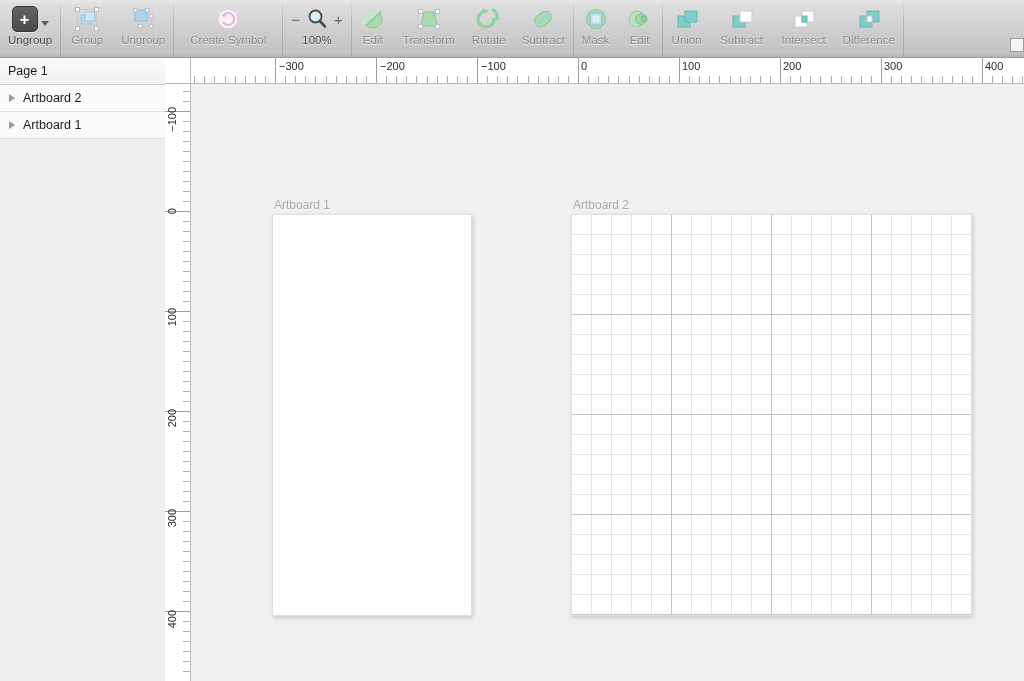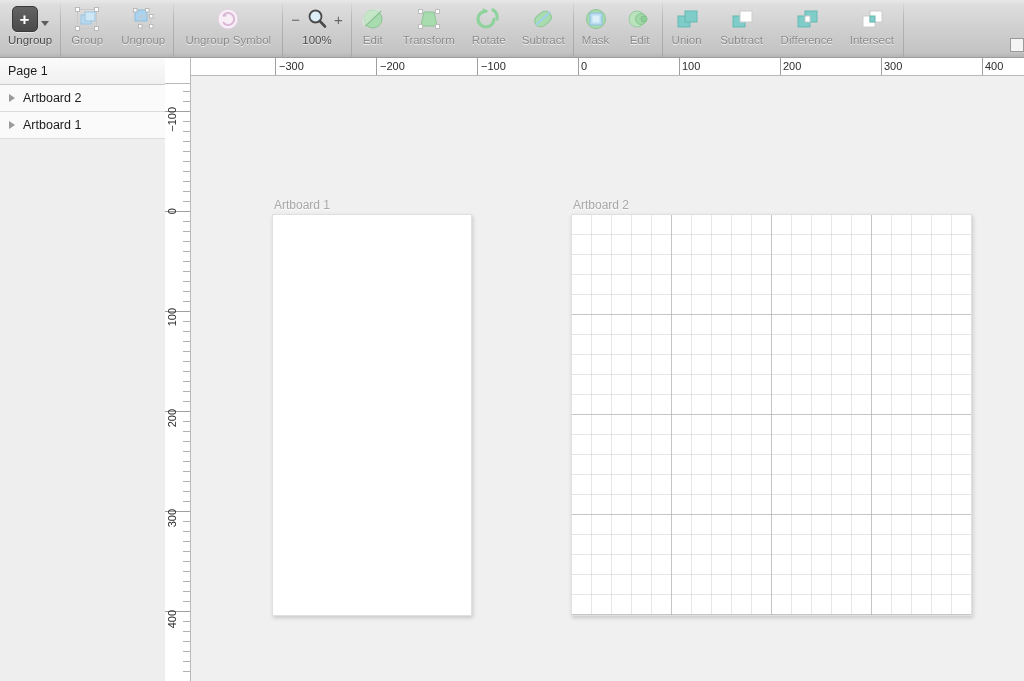--- a/index.html
+++ b/index.html
@@ -80,21 +80,21 @@
   }
   .ab-name{font-size:12.5px;color:#1b1b1b;}
 
   
   .ruler-corner{
     position:absolute;left:165px;top:58px;width:26px;height:26px;
     background:#fff;border-right:1px solid #b9b9b9;border-bottom:1px solid #b9b9b9;
     box-sizing:border-box;
   }
   .ruler-h{
-    position:absolute;left:191px;top:58px;width:833px;height:18px;
+    position:absolute;left:191px;top:58px;width:833px;height:26px;
     background:#ffffff;border-bottom:1px solid #b9b9b9;
     box-sizing:border-box;overflow:hidden;
   }
   .ruler-v{
     position:absolute;left:165px;top:84px;width:26px;height:597px;
     background:#ffffff;border-right:1px solid #b9b9b9;
     box-sizing:border-box;overflow:hidden;
   }
   .tick{position:absolute;background:#9b9b9b;}
   .rl-h{
@@ -200,21 +200,21 @@
 
     <div class="tb-group">
       <div class="tb-item" style="min-width:108px;">
         <div class="tb-ico">
           <svg width="26" height="26" viewBox="0 0 26 26">
             <circle cx="13" cy="13" r="10" fill="#f7eef6" stroke="#e2cfe0"></circle>
             <path d="M8 10 A6 6 0 1 1 8 16" fill="none" stroke="#d9b9d6" stroke-width="2"></path>
             <path d="M9 7 L8 11 L12 10 Z" fill="#d9b9d6"></path>
           </svg>
         </div>
-        <div class="tb-label">Ungroup Symbol</div>
+        <div class="tb-label">Create Symbol</div>
       </div>
     </div>
     <div class="sep">
         <div class="sep-b"></div>
       </div>
 
     <div class="tb-group">
       <div class="tb-item" style="min-width:66px;">
         <div class="tb-ico">
           <div class="zoomctl">
@@ -320,39 +320,39 @@
       </div>
       <div class="tb-item" style="min-width:62px;">
         <div class="tb-ico">
           <svg width="26" height="26" viewBox="0 0 26 26">
             <rect x="4" y="10" width="12" height="11" fill="#7fcdc8" stroke="#66b8b3"></rect>
             <rect x="11" y="5" width="12" height="11" fill="#ffffff" stroke="#cccccc"></rect>
           </svg>
         </div>
         <div class="tb-label">Subtract</div>
       </div>
+      <div class="tb-item" style="min-width:62px;">
+        <div class="tb-ico">
+          <svg width="26" height="26" viewBox="0 0 26 26">
+            <rect x="4" y="10" width="12" height="11" fill="#ffffff" stroke="#cccccc"></rect>
+            <rect x="11" y="5" width="12" height="11" fill="#ffffff" stroke="#cccccc"></rect>
+            <rect x="11" y="10" width="5" height="6" fill="#7fcdc8" stroke="#66b8b3"></rect>
+          </svg>
+        </div>
+        <div class="tb-label">Intersect</div>
+      </div>
       <div class="tb-item" style="min-width:66px;">
         <div class="tb-ico">
           <svg width="26" height="26" viewBox="0 0 26 26">
             <rect x="4" y="10" width="12" height="11" fill="#7fcdc8" stroke="#66b8b3"></rect>
             <rect x="11" y="5" width="12" height="11" fill="#7fcdc8" stroke="#66b8b3"></rect>
             <rect x="11" y="10" width="5" height="6" fill="#ffffff" stroke="#cccccc"></rect>
           </svg>
         </div>
         <div class="tb-label">Difference</div>
-      </div>
-      <div class="tb-item" style="min-width:62px;">
-        <div class="tb-ico">
-          <svg width="26" height="26" viewBox="0 0 26 26">
-            <rect x="4" y="10" width="12" height="11" fill="#ffffff" stroke="#cccccc"></rect>
-            <rect x="11" y="5" width="12" height="11" fill="#ffffff" stroke="#cccccc"></rect>
-            <rect x="11" y="10" width="5" height="6" fill="#7fcdc8" stroke="#66b8b3"></rect>
-          </svg>
-        </div>
-        <div class="tb-label">Intersect</div>
       </div>
     </div>
     <div class="sep">
         <div class="sep-b"></div>
       </div>
 
     <div class="edge-widget"></div>
   </div>
 
   <div class="sidebar">

